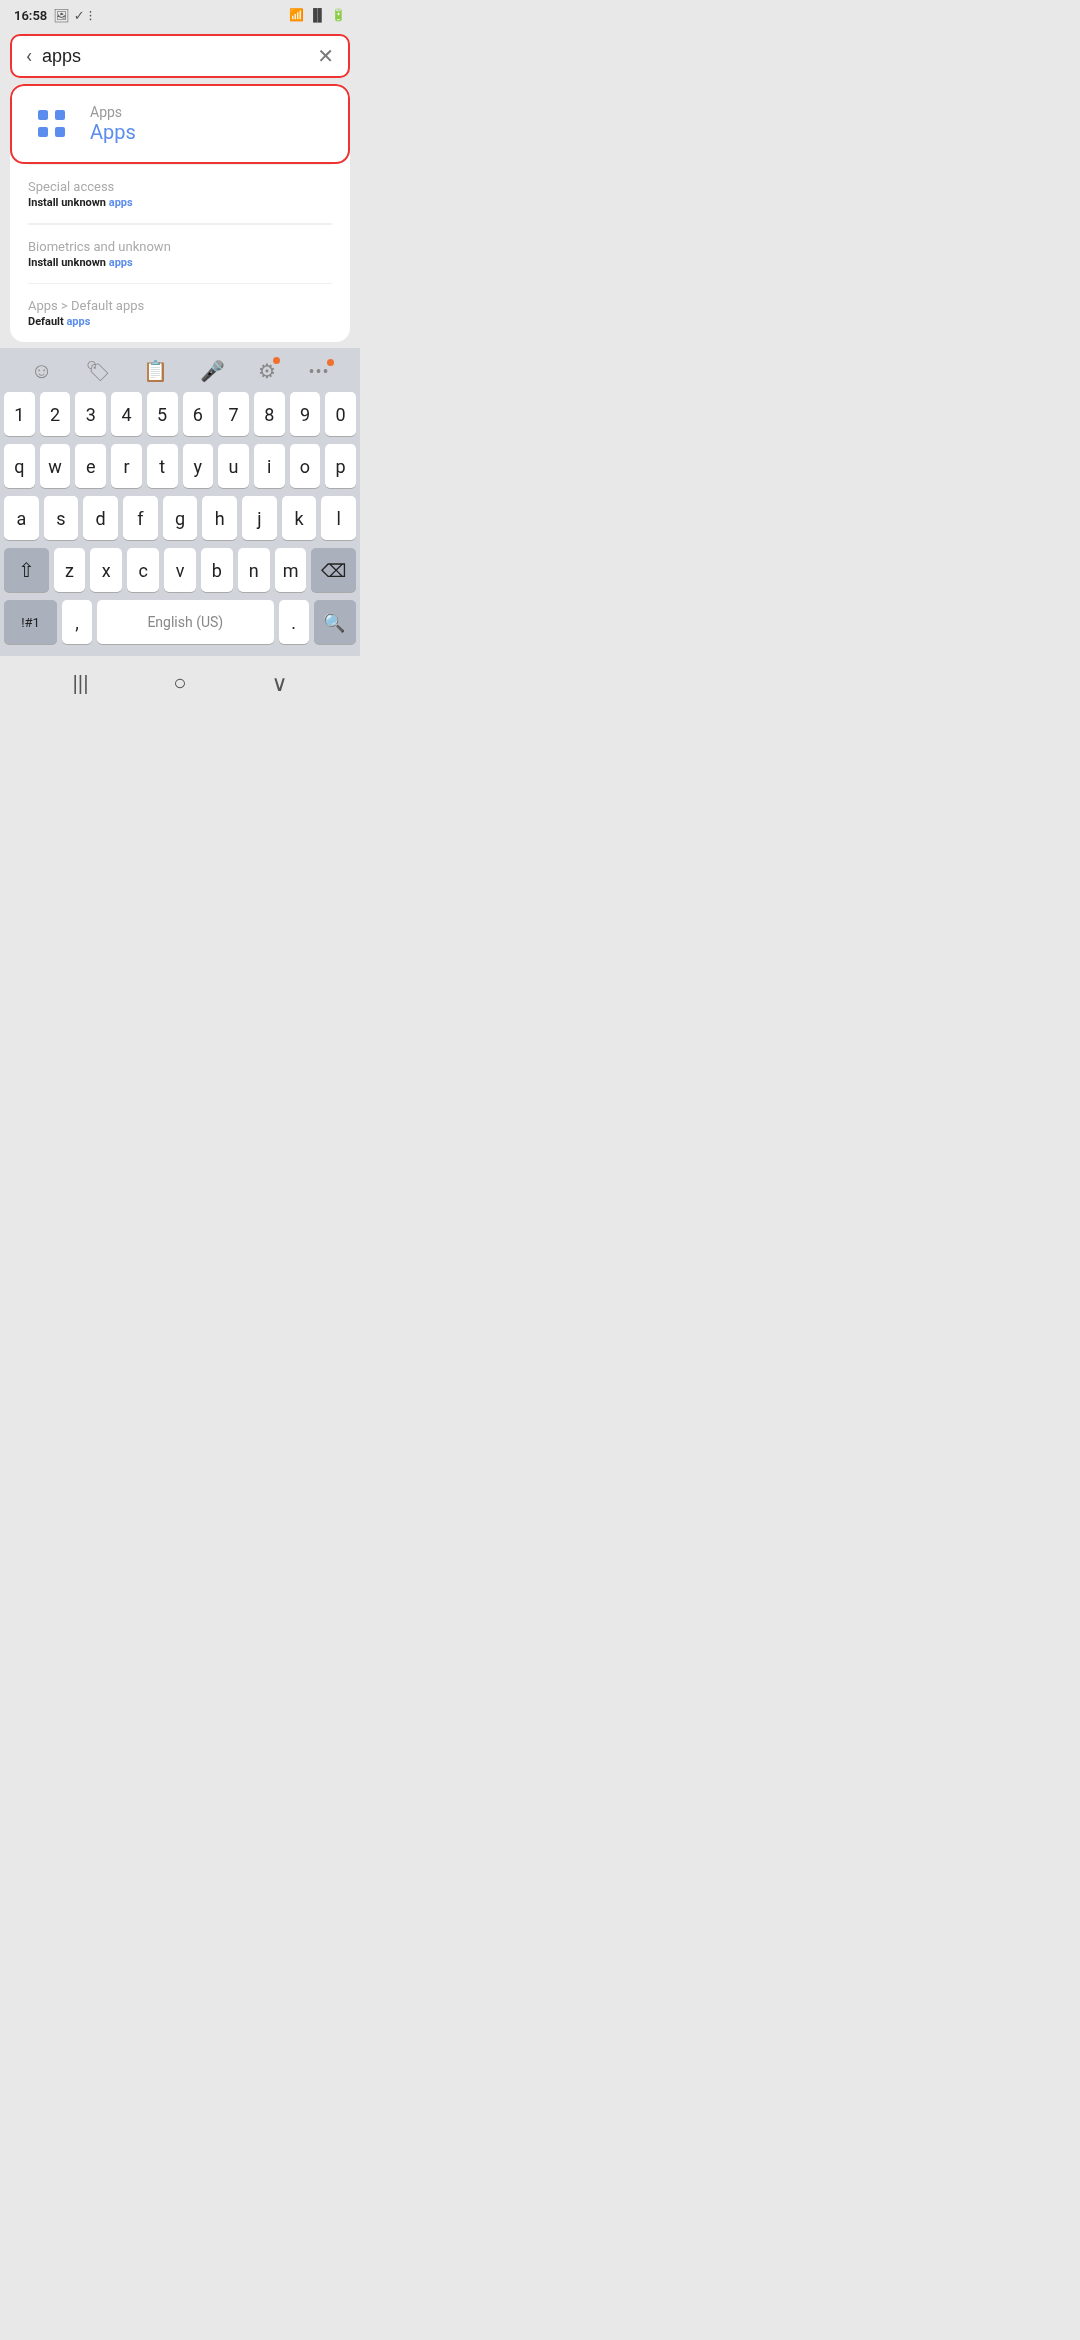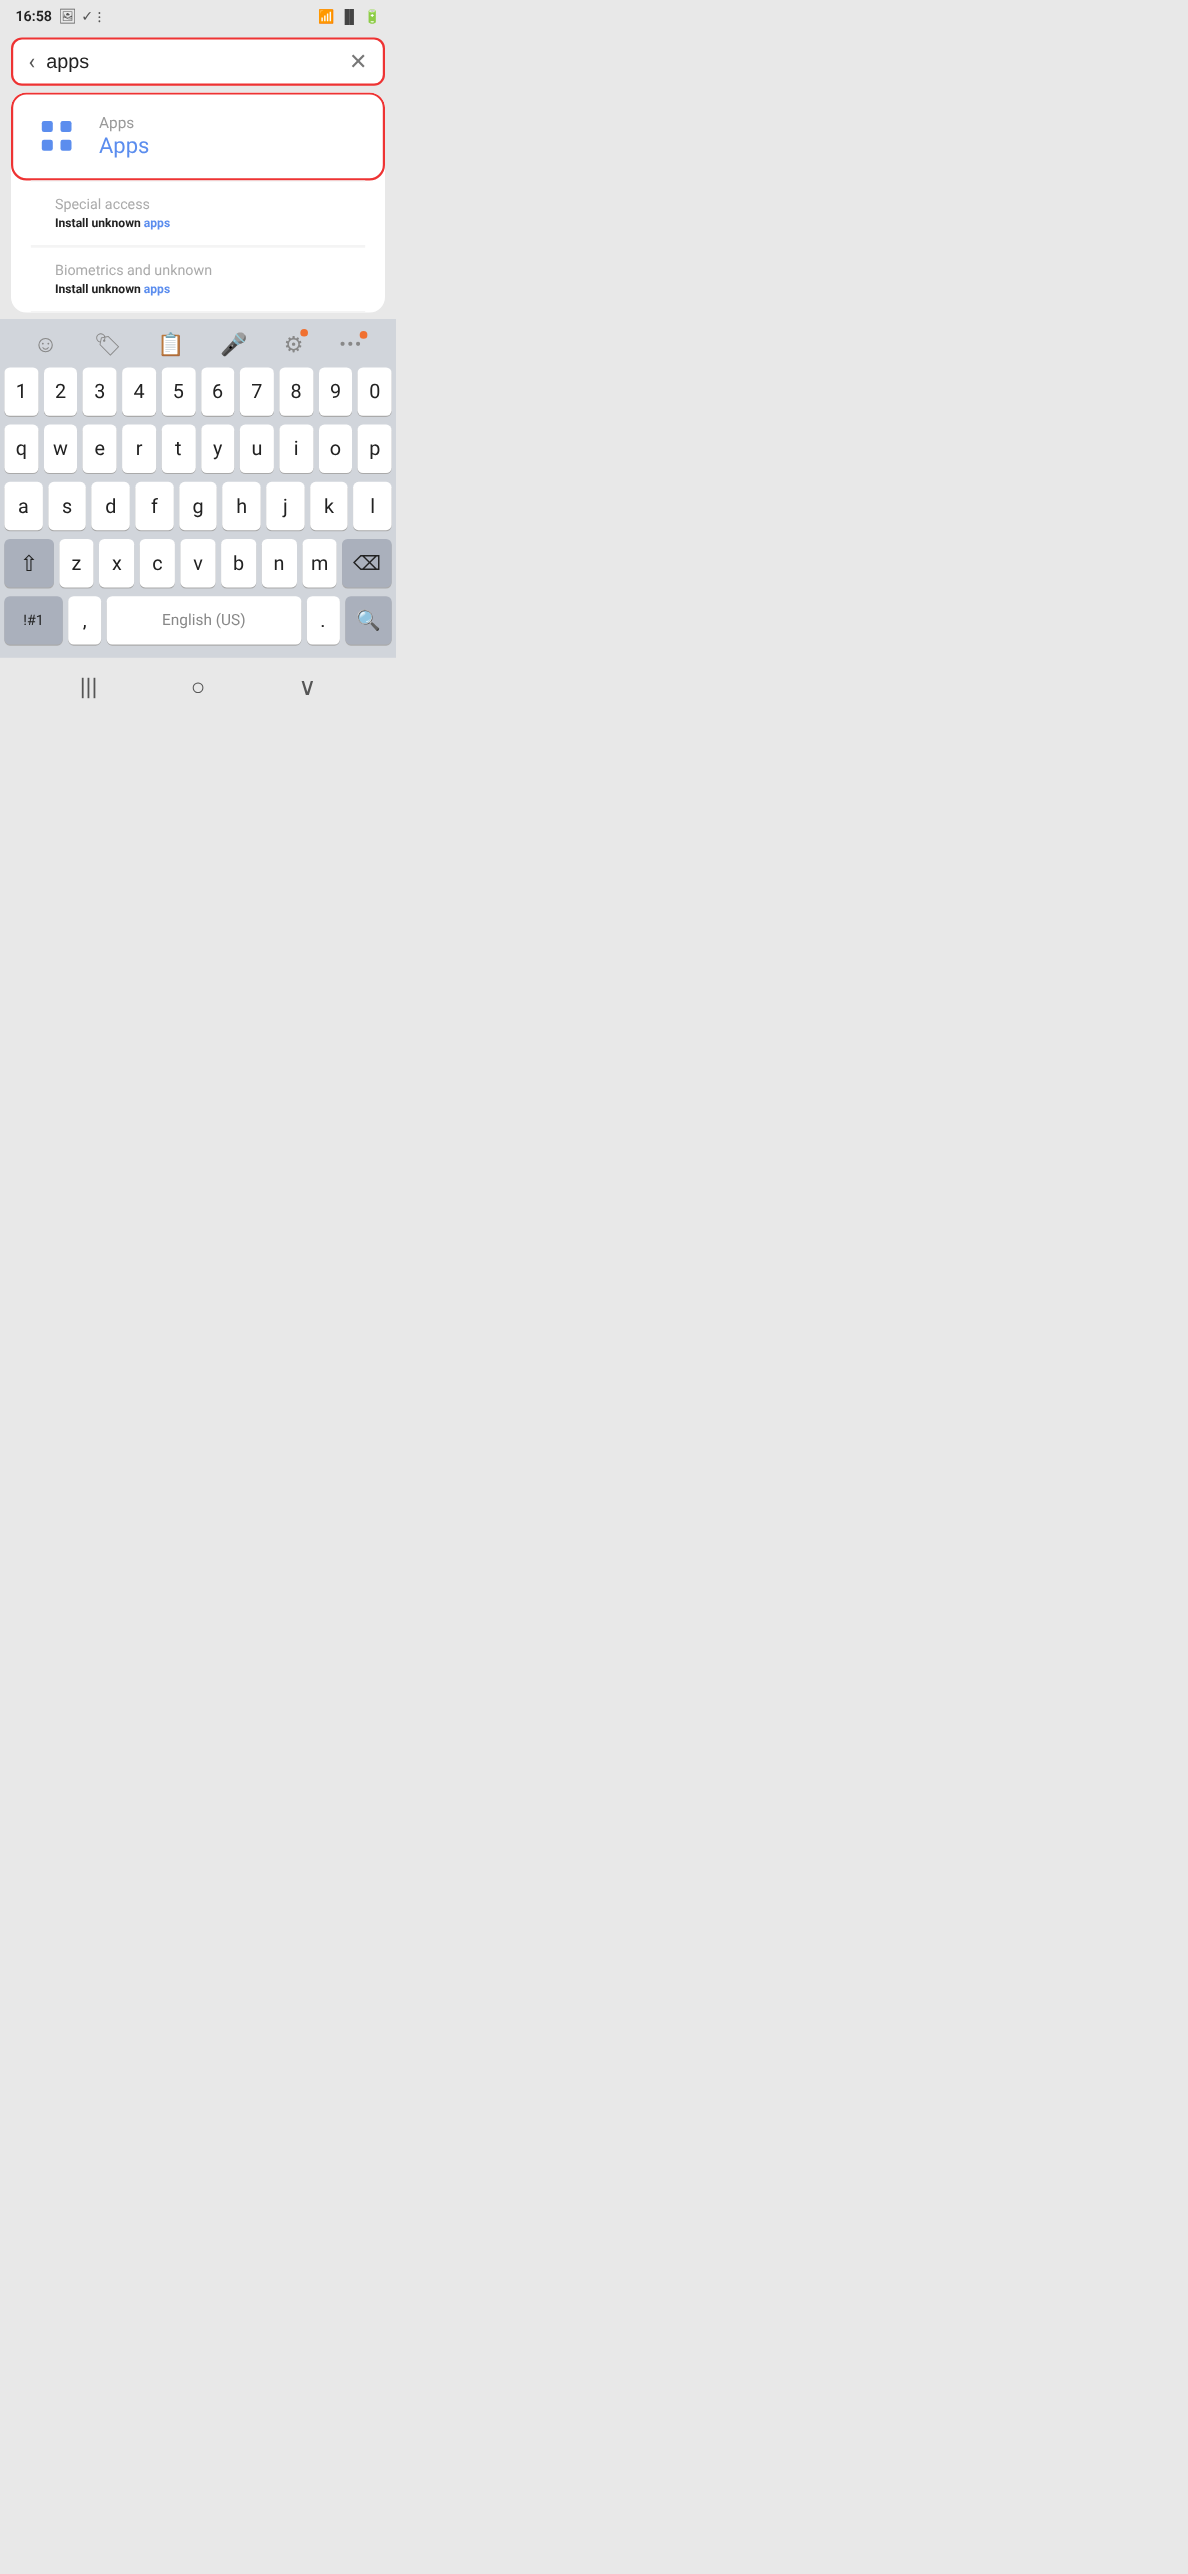--- a/index.html
+++ b/index.html
@@ -123,21 +123,20 @@
     .divider {
       height: 1px;
       background: #f0f0f0;
       margin: 0 18px;
     }
 
     
     .result-item {
       padding: 14px 18px 14px;
       cursor: pointer;
-      margin-left: 22px;
     }
     .result-category {
       font-size: 13px;
       color: #aaa;
       margin-bottom: 2px;
     }
     .result-title {
       font-size: 11px;
       color: #222;
       font-weight: 700;
@@ -301,20 +300,26 @@
 
   <div class="result-item">
     <div class="result-category">Biometrics and unknown</div>
     <div class="result-title">
       Install unknown <span class="highlight">apps</span>
     </div>
   </div>
 
   <div class="divider"></div>
 
+  <div class="result-item">
+    <div class="result-category">Apps &gt; Default apps</div>
+    <div class="result-title">
+      Default <span class="highlight">apps</span>
+    </div>
+  </div>
 
 </div>
 
 <div class="keyboard">
 
   <div class="keyboard-toolbar">
     <span class="kb-tool-icon">☺</span>
     <span class="kb-tool-icon" style="font-size:20px;">🏷</span>
     <span class="kb-tool-icon" style="font-size:20px;">📋</span>
     <span class="kb-tool-icon" style="font-size:20px;">🎤</span>

